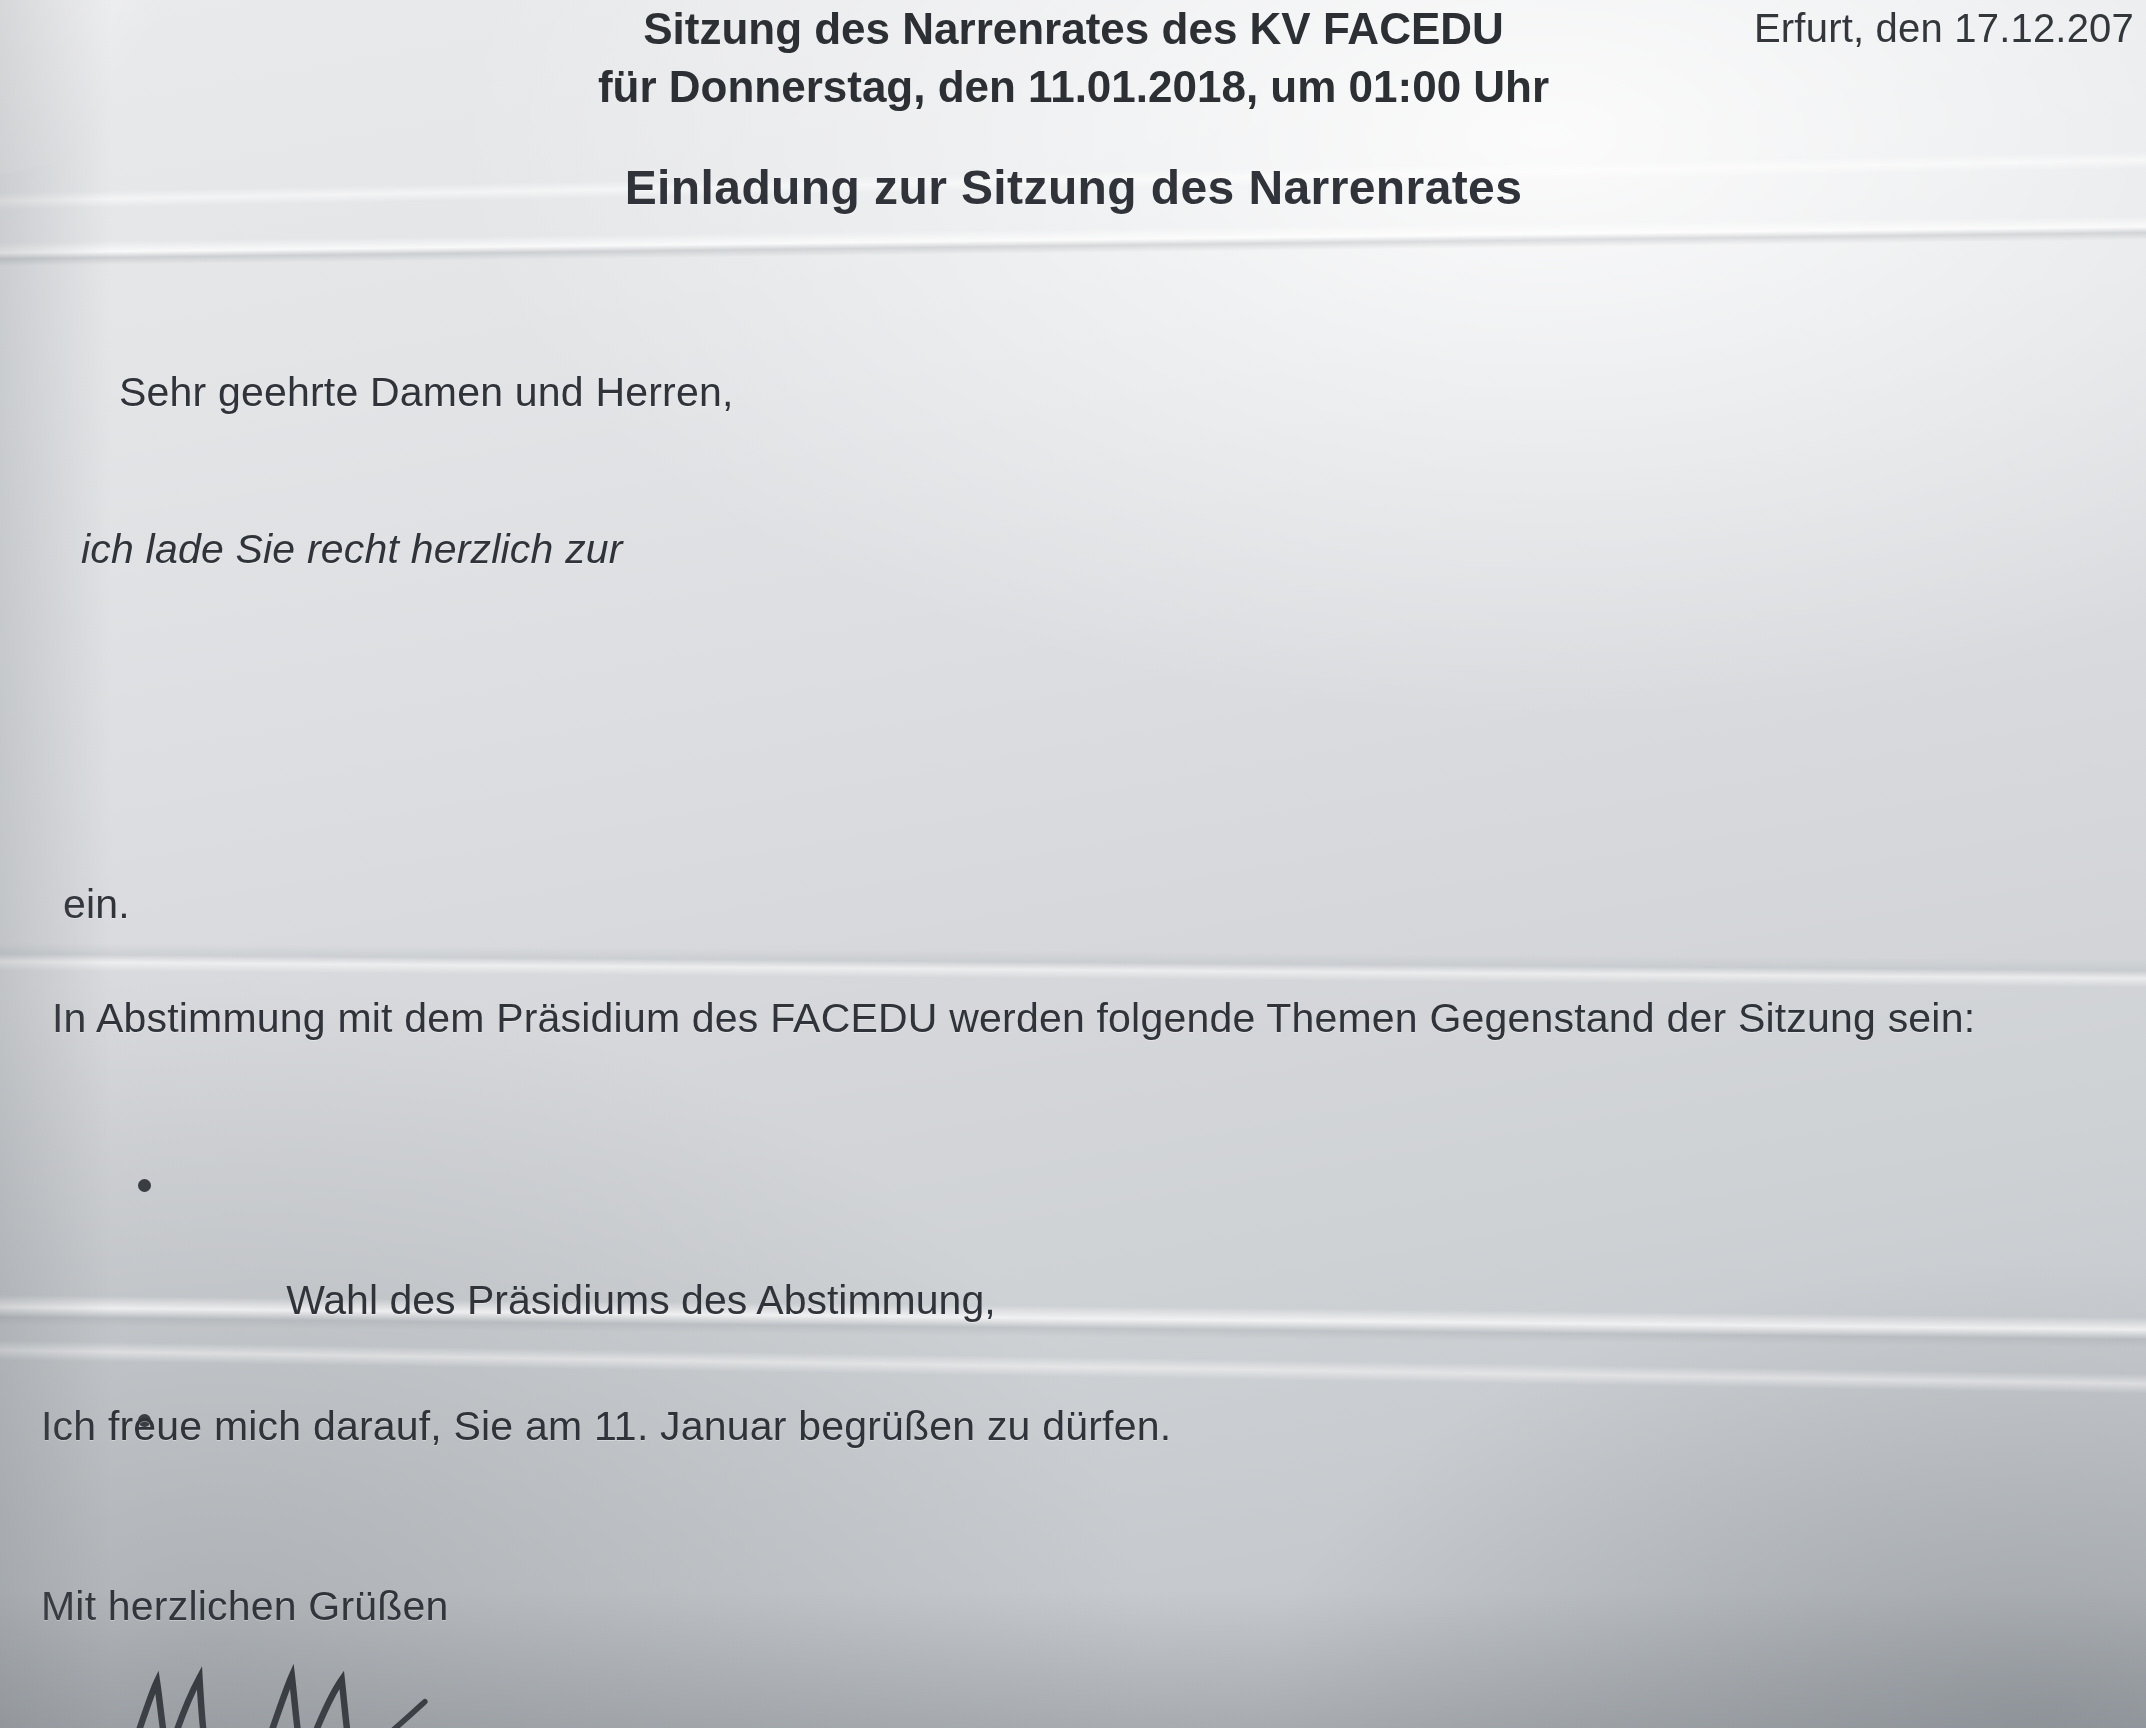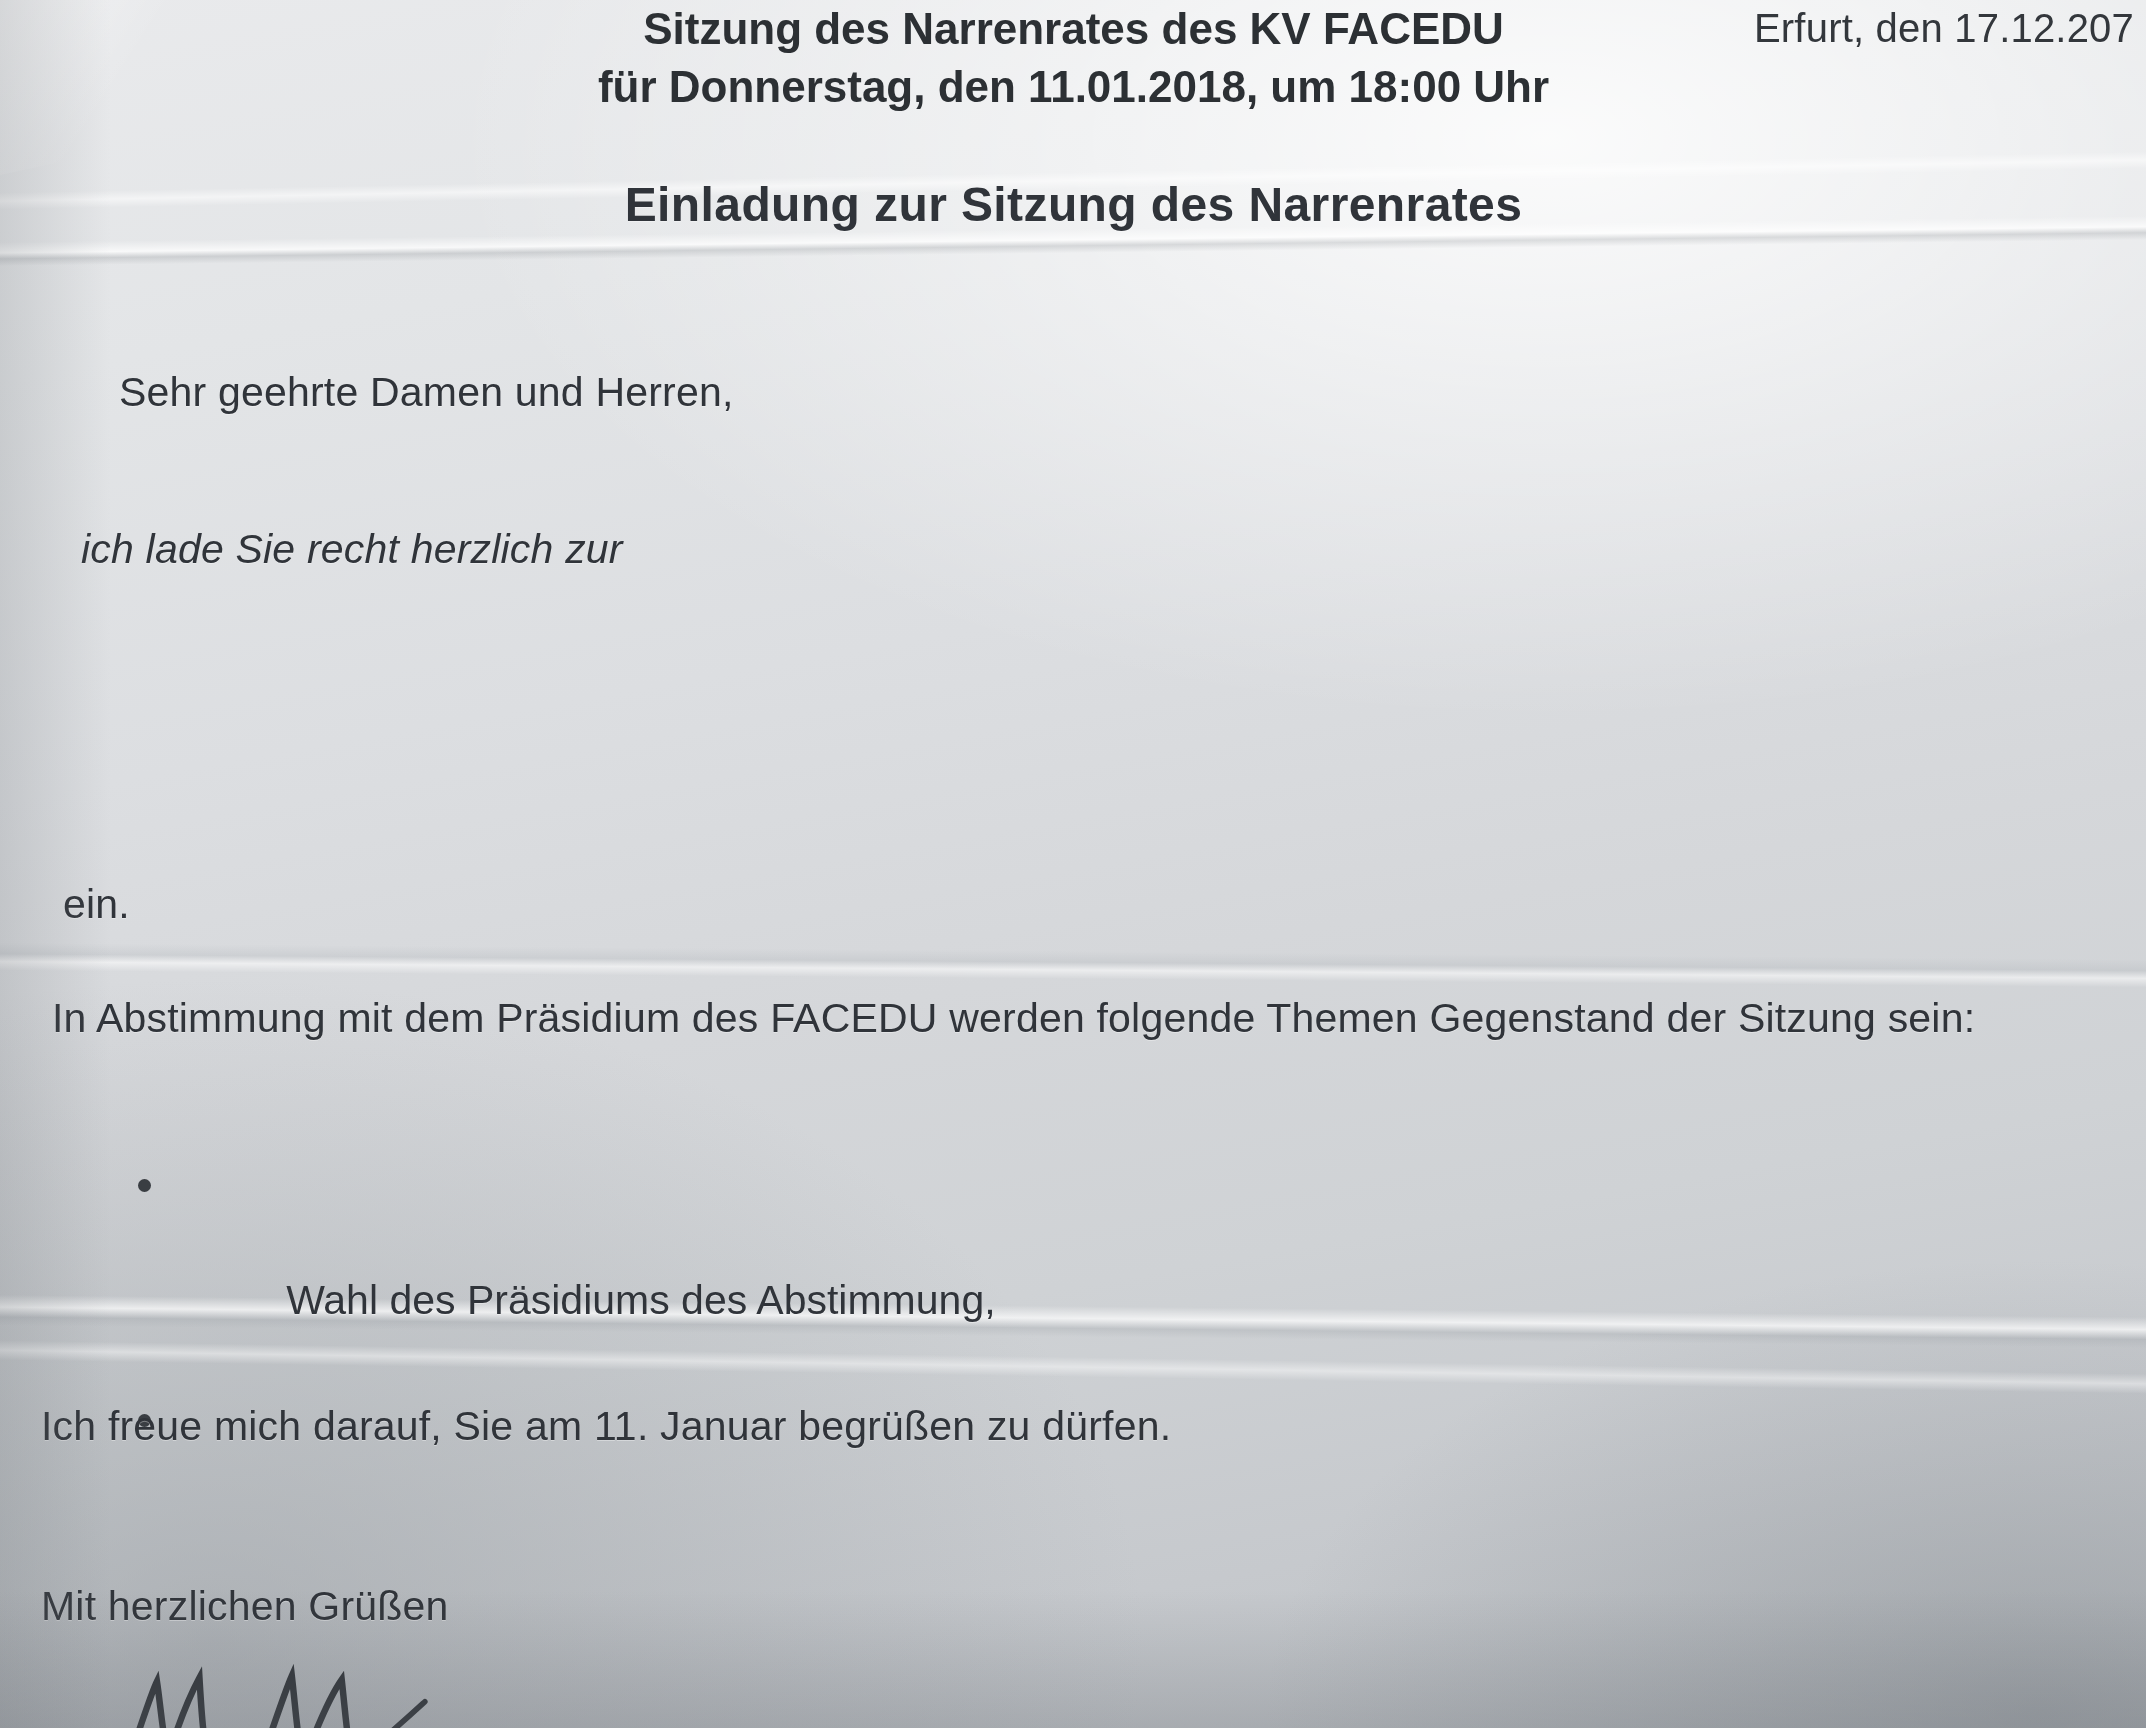--- a/index.html
+++ b/index.html
@@ -97,21 +97,21 @@
   }
 
   .date {
     top: 5.5px;
     right: 13px;
     font-size: 40px;
     color: #33373c;
   }
 
   .title {
-    top: 177px;
+    top: 160px;
     left: 0;
     width: 2147px;
     text-align: center;
     font-size: 48px;
     font-weight: bold;
     letter-spacing: 0.4px;
   }
 
   .salutation { top: 369px; left: 119px; font-size: 41px; }
 
@@ -199,21 +199,21 @@
     <div class="txt date">Erfurt, den 17.12.207</div>
 
     <div class="txt title">Einladung zur Sitzung des Narrenrates</div>
 
     <div class="txt salutation">Sehr geehrte Damen und Herren,</div>
 
     <div class="txt intro">ich lade Sie recht herzlich zur</div>
 
     <div class="event">
       <span class="l1">Sitzung des Narrenrates des KV FACEDU</span>
-      <span class="l2">für Donnerstag, den 11.01.2018, um 18:00 Uhr</span>
+      <span class="l2">für Donnerstag, den 11.01.2018, um 01:00 Uhr</span>
     </div>
 
     <div class="txt ein">ein.</div>
 
     <div class="txt para">In Abstimmung mit dem Präsidium des FACEDU werden folgende Themen Gegenstand der Sitzung sein:</div>
 
     <ul class="bullets">
       <li>
         <span class="dot"></span>
         <span>Wahl des Präsidiums des Abstimmung,</span>

